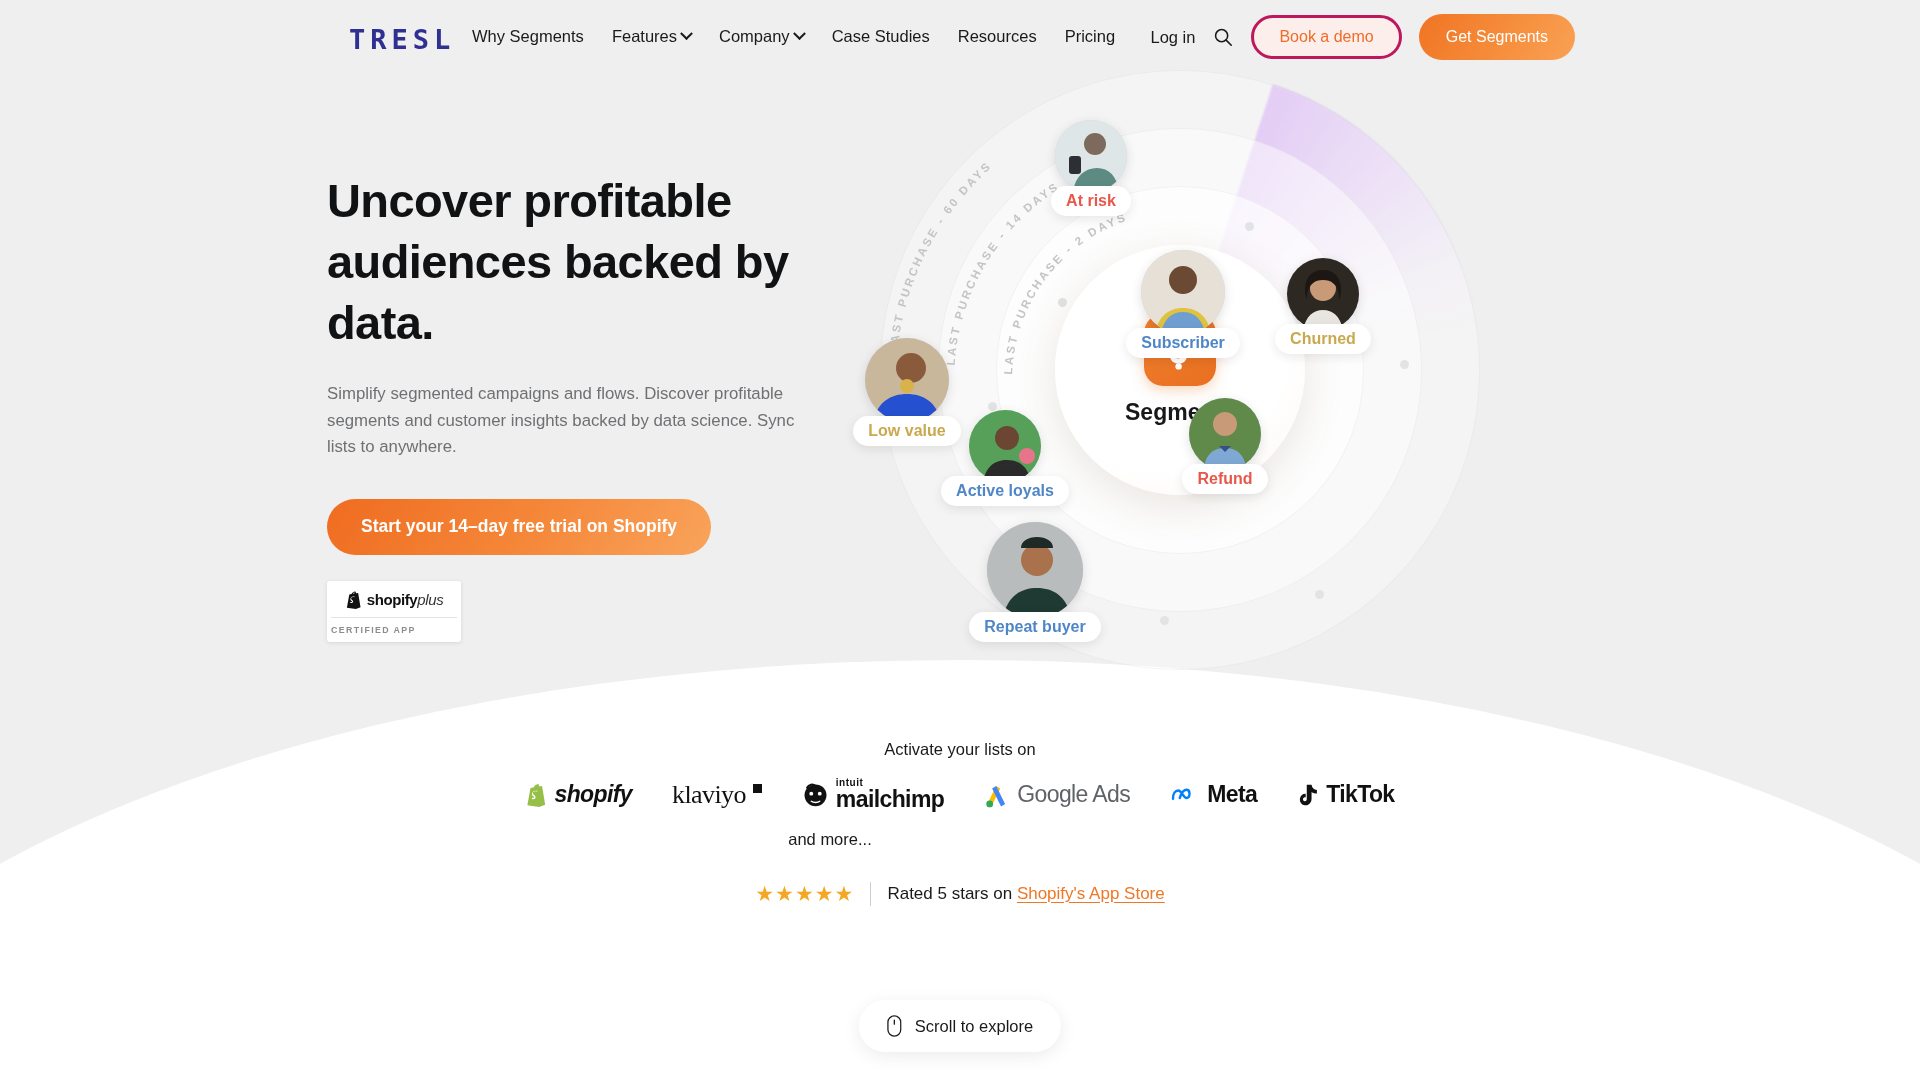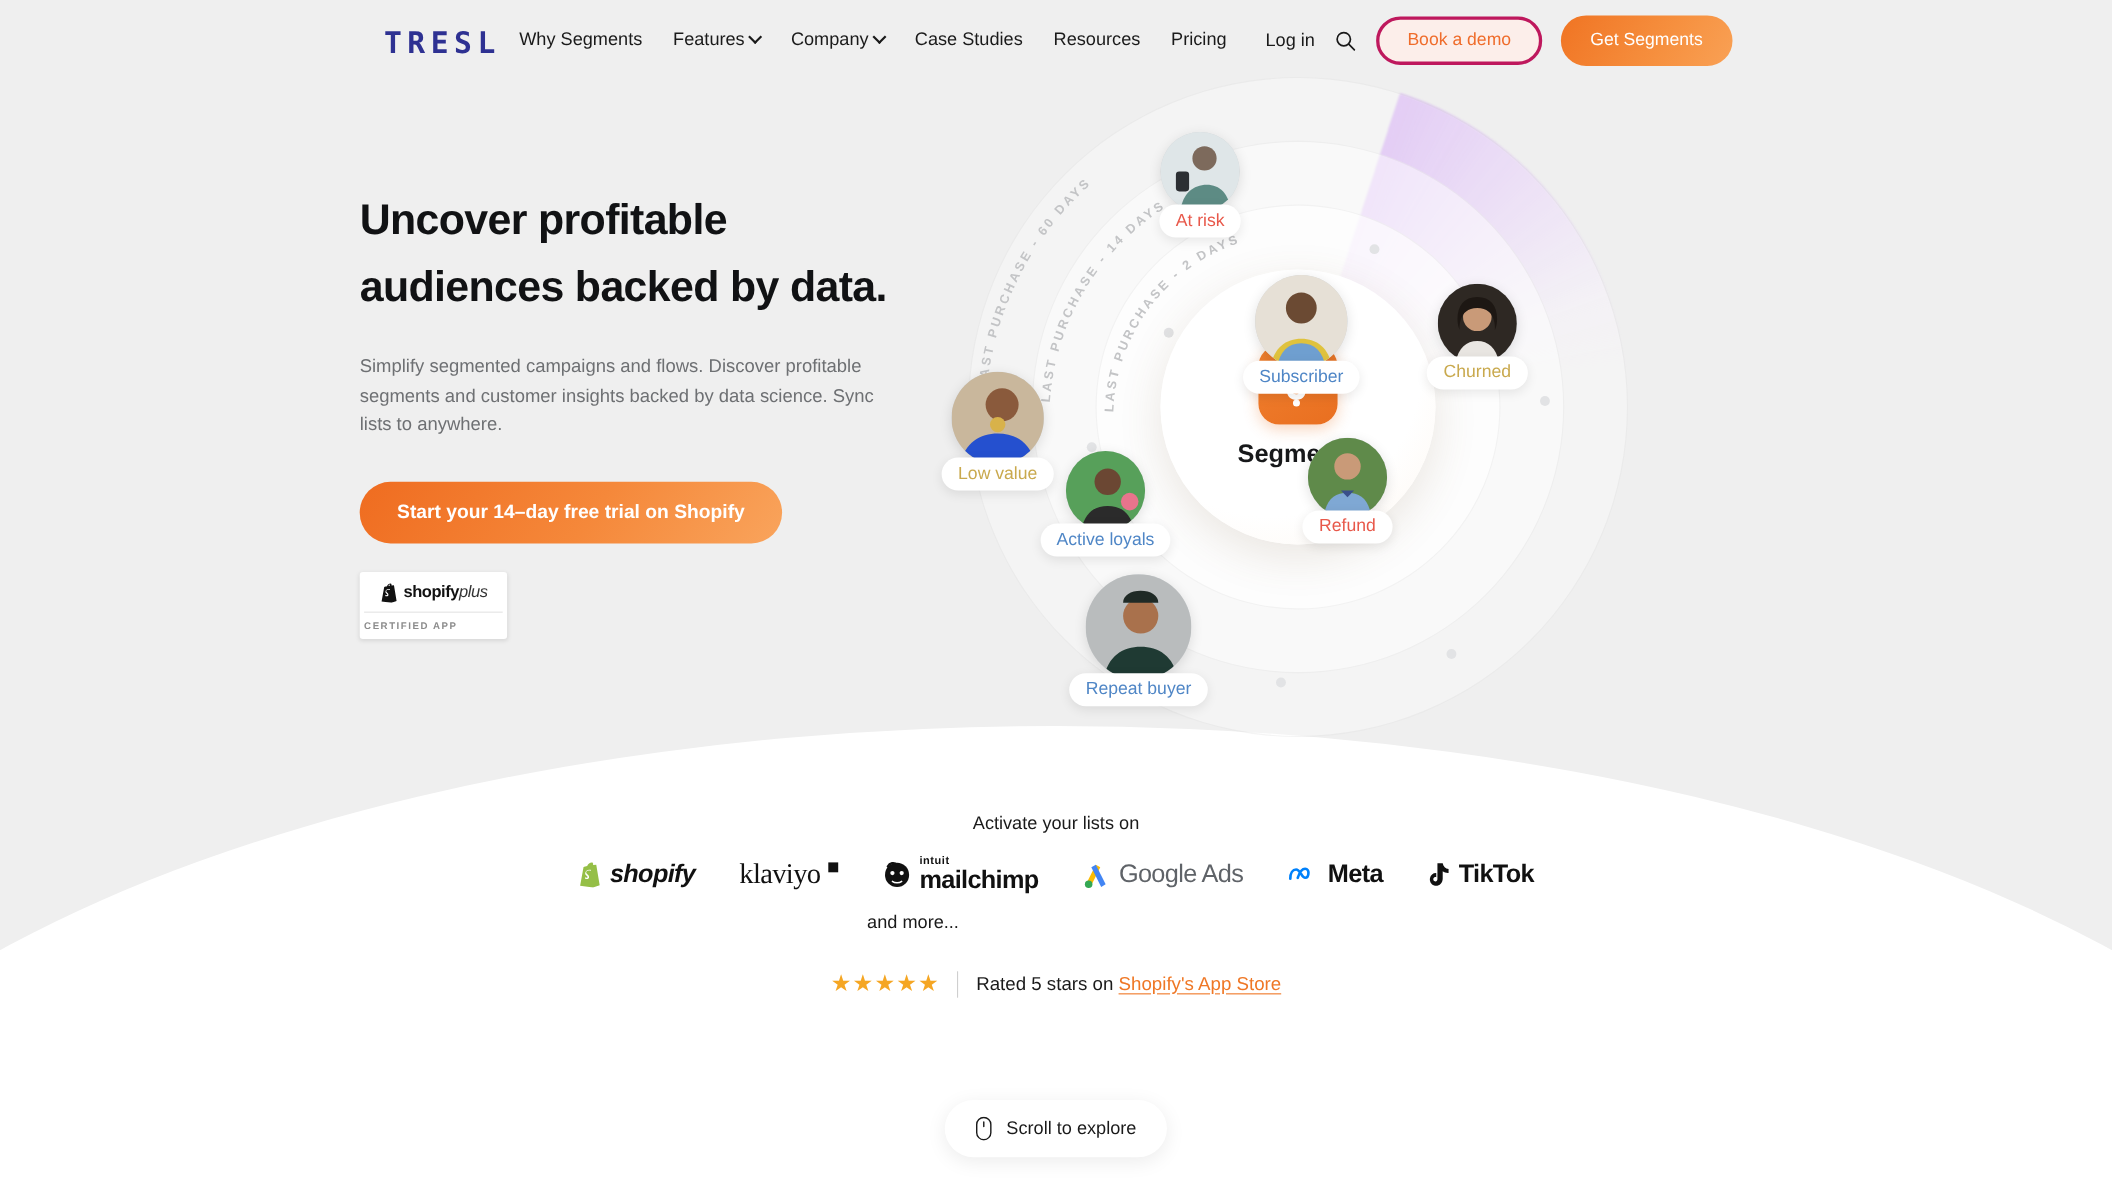--- a/index.html
+++ b/index.html
@@ -81,21 +81,21 @@
     border-radius: 999px;
     background: linear-gradient(120deg,#f07423 0%,#f6903f 60%,#f9a155 100%);
     color: #fff; font-size: 16px;
     cursor: pointer; white-space: nowrap;
     border: none;
   }
 
   
   .hero-left { position: absolute; left: 327px; top: 170px; width: 520px; z-index: 20; }
   .headline {
-    font-size: 39px; line-height: 61px;
+    font-size: 47px; line-height: 61px;
     font-weight: 700; color: #111214;
     letter-spacing: -0.6px;
   }
   .subcopy {
     margin-top: 28px;
     font-size: 16.8px; line-height: 26.5px;
     color: #6e7073; max-width: 490px;
   }
   .cta-trial {
     margin-top: 38px;
@@ -198,21 +198,21 @@
     position: relative;
   }
   .node .pic svg { display:block; width:100%; height:100%; }
   .node .tag {
     margin-top: -13px;
     position: relative;
     background: #fff;
     border-radius: 999px;
     padding: 6px 15px;
     font-size: 16px;
-    font-weight: 400;
+    font-weight: 700;
     box-shadow: 0 3px 11px rgba(0,0,0,0.09);
     white-space: nowrap;
     text-align: right;
     display: inline-block;
   }
   .node.big .pic { width: 96px; height: 96px; }
   .node.mid .pic { width: 84px; height: 84px; }
 
   .dot { position:absolute; width:9px; height:9px; border-radius:50%; background:#e2e3e5; }
 
@@ -378,21 +378,21 @@
         <svg viewBox="0 0 84 84">
             <rect width="84" height="84" fill="#e6e0d6"></rect>
             <circle cx="42" cy="30" r="14" fill="#6b4a33"></circle>
             <path d="M14 84c3-18 14-26 28-26s25 8 28 26z" fill="#dfc23d"></path>
             <path d="M20 84c2-14 10-22 22-22s20 8 22 22z" fill="#6f9fd0"></path>
           </svg>
       </div>
       <div class="tag"><span style="color:#4f86c6">Subscriber</span></div>
     </div>
 
-    <div class="node" style="left:428px;top:198px;width:110px;text-align:center">
+    <div class="node" style="left:408px;top:198px;width:110px;text-align:center">
       <div class="pic">
         <svg viewBox="0 0 72 72">
             <rect width="72" height="72" fill="#2e2823"></rect>
             <circle cx="36" cy="30" r="13" fill="#c99a78"></circle>
             <path d="M36 12c12 0 18 8 18 20 0 6-2 10-2 10s2-20-16-20-16 20-16 20-2-4-2-10c0-12 6-20 18-20z" fill="#1d1713"></path>
             <path d="M16 72c3-14 10-20 20-20s17 6 20 20z" fill="#e9e6e2"></path>
           </svg>
       </div>
       <div class="tag"><span style="color:#c9a94e">Churned</span></div>
     </div>

